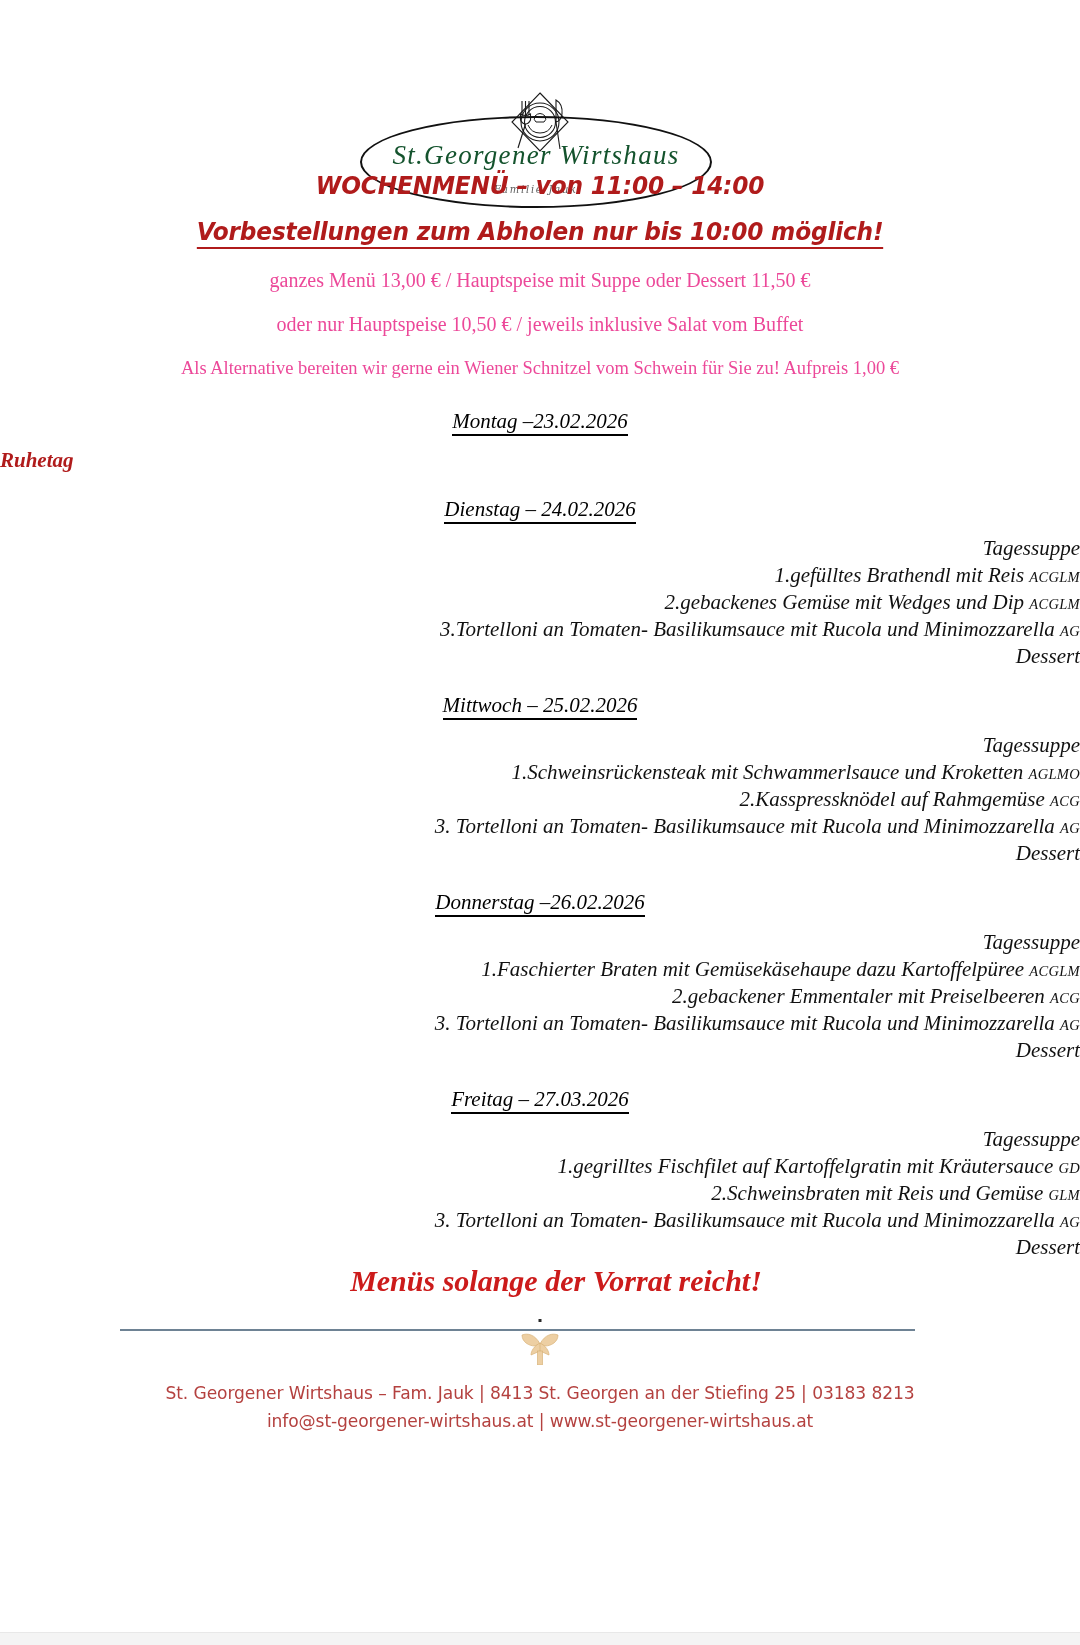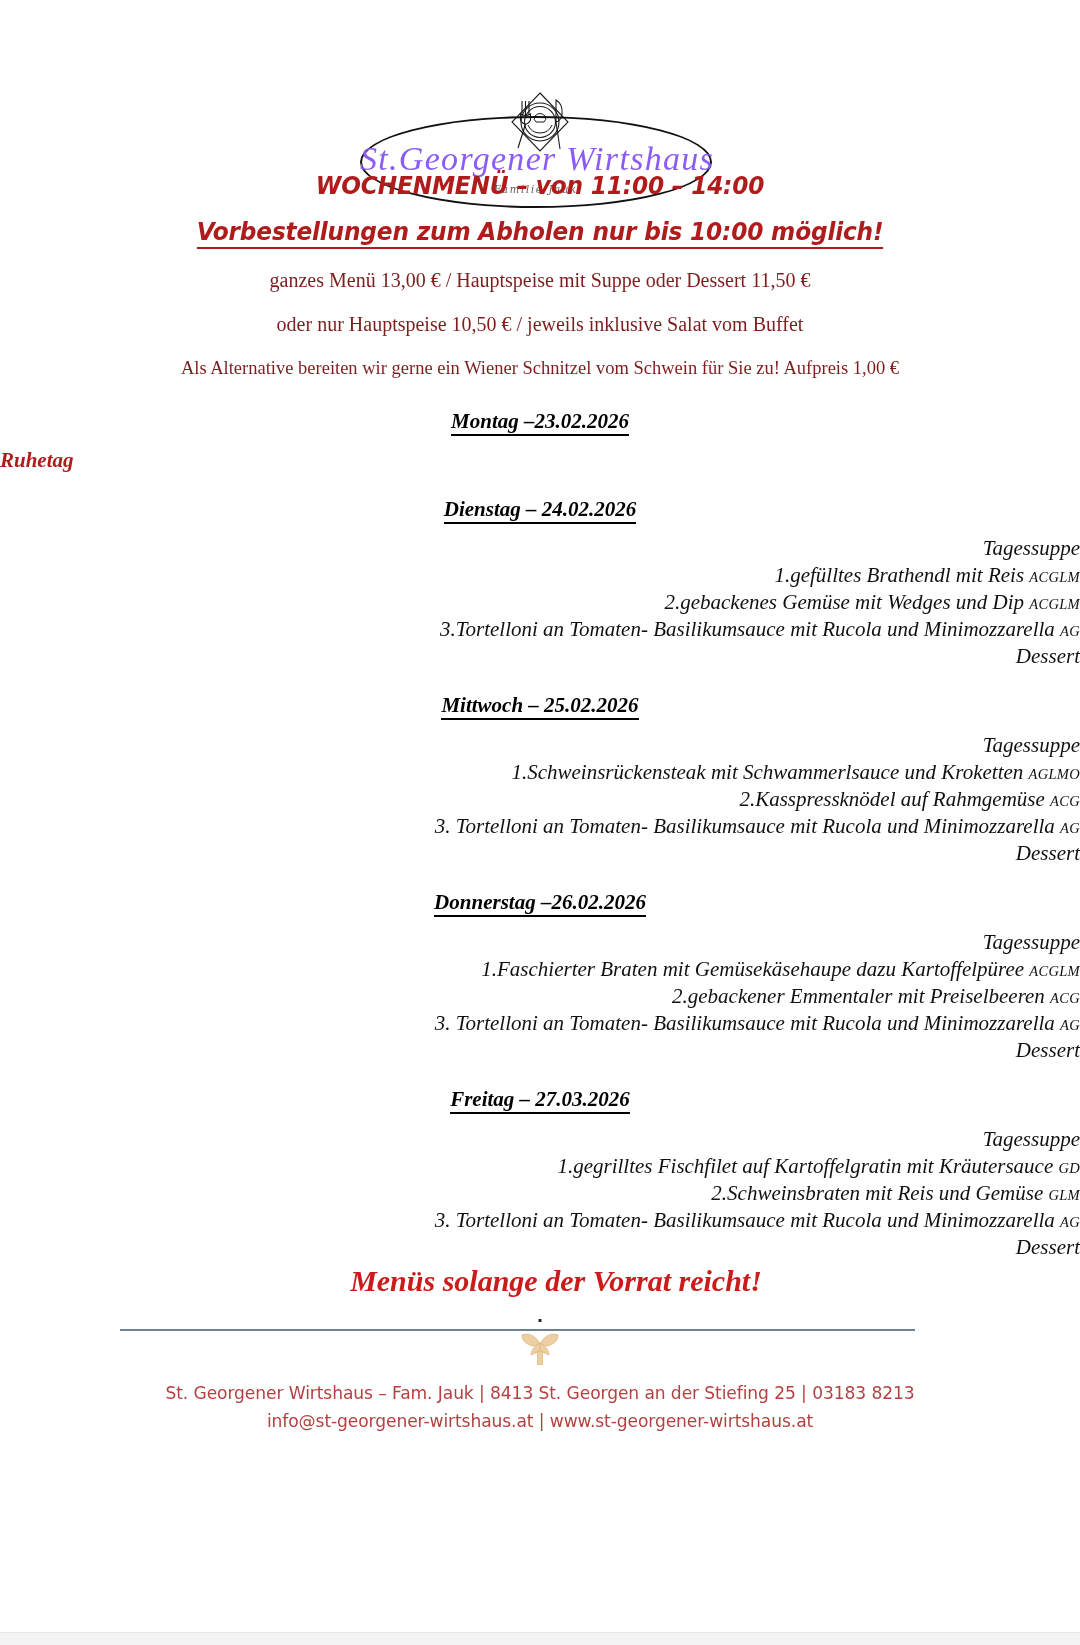--- a/index.html
+++ b/index.html
@@ -59,23 +59,23 @@
     box-sizing: border-box;
   }
   .logo-name {
     position: absolute;
     left: 0;
     top: 52px;
     width: 352px;
     text-align: center;
     font-family: "Liberation Serif", "DejaVu Serif", serif;
     font-style: italic;
-    font-size: 34px;
+    font-size: 27px;
     letter-spacing: 1.3px;
-    color: #8b5cf6;
+    color: #14532d;
     white-space: nowrap;
   }
   .logo-family {
     position: absolute;
     left: 0;
     top: 95px;
     width: 352px;
     text-align: center;
     font-family: "DejaVu Serif", serif;
     font-style: italic;
@@ -116,35 +116,35 @@
   .redhead.h2 .u {
     border-bottom: 2.5px solid #b01b1b;
     padding-bottom: 1px;
   }
 
   
   .intro {
     text-align: center;
     font-family: "Liberation Serif", "DejaVu Serif", serif;
     font-size: 20px;
-    color: #7f1d1d;
+    color: #ec4899;
     margin: 8px;
   }
   .intro.l1 { margin-top: 23px; }
   .intro.l2 { margin-top: 21px; }
   .intro.l3 { margin-top: 22px; font-size: 18.5px; }
 
   
   .day-block { margin-top: 24px; }
   .day-block.first { margin-top: 30px; }
 
   .day-title {
     text-align: center;
     font-family: "Liberation Serif", "DejaVu Serif", serif;
-    font-weight: bold;
+    font-weight: normal;
     font-style: italic;
     font-size: 21px;
     color: #000;
     margin: 13px;
     line-height: 1.22;
   }
   .day-title .u {
     border-bottom: 2px solid #000;
     padding-bottom: 1px;
   }

